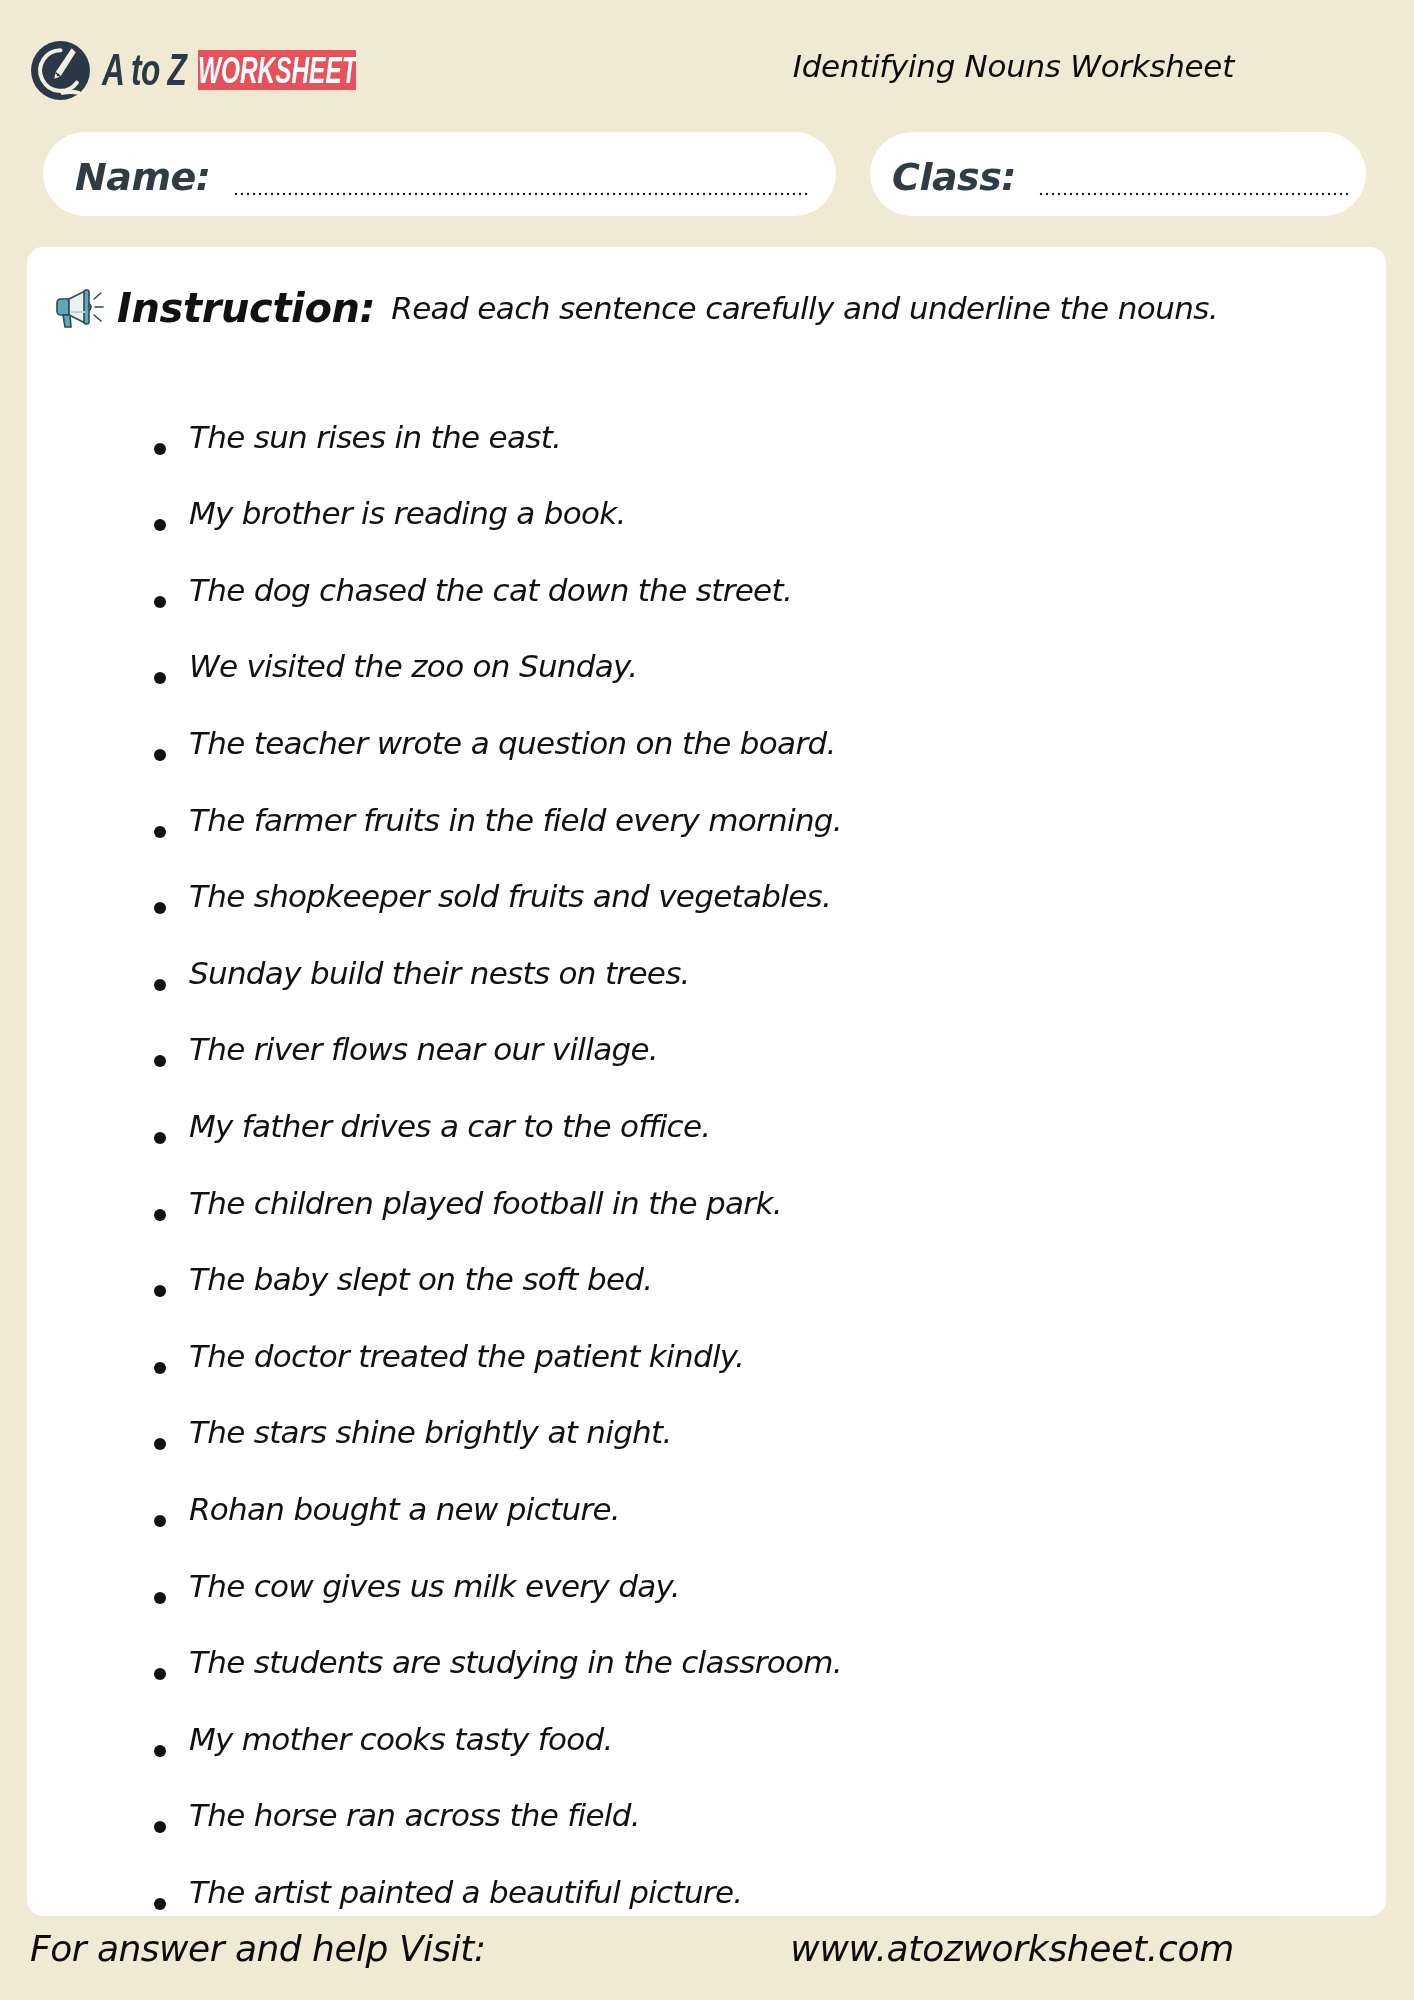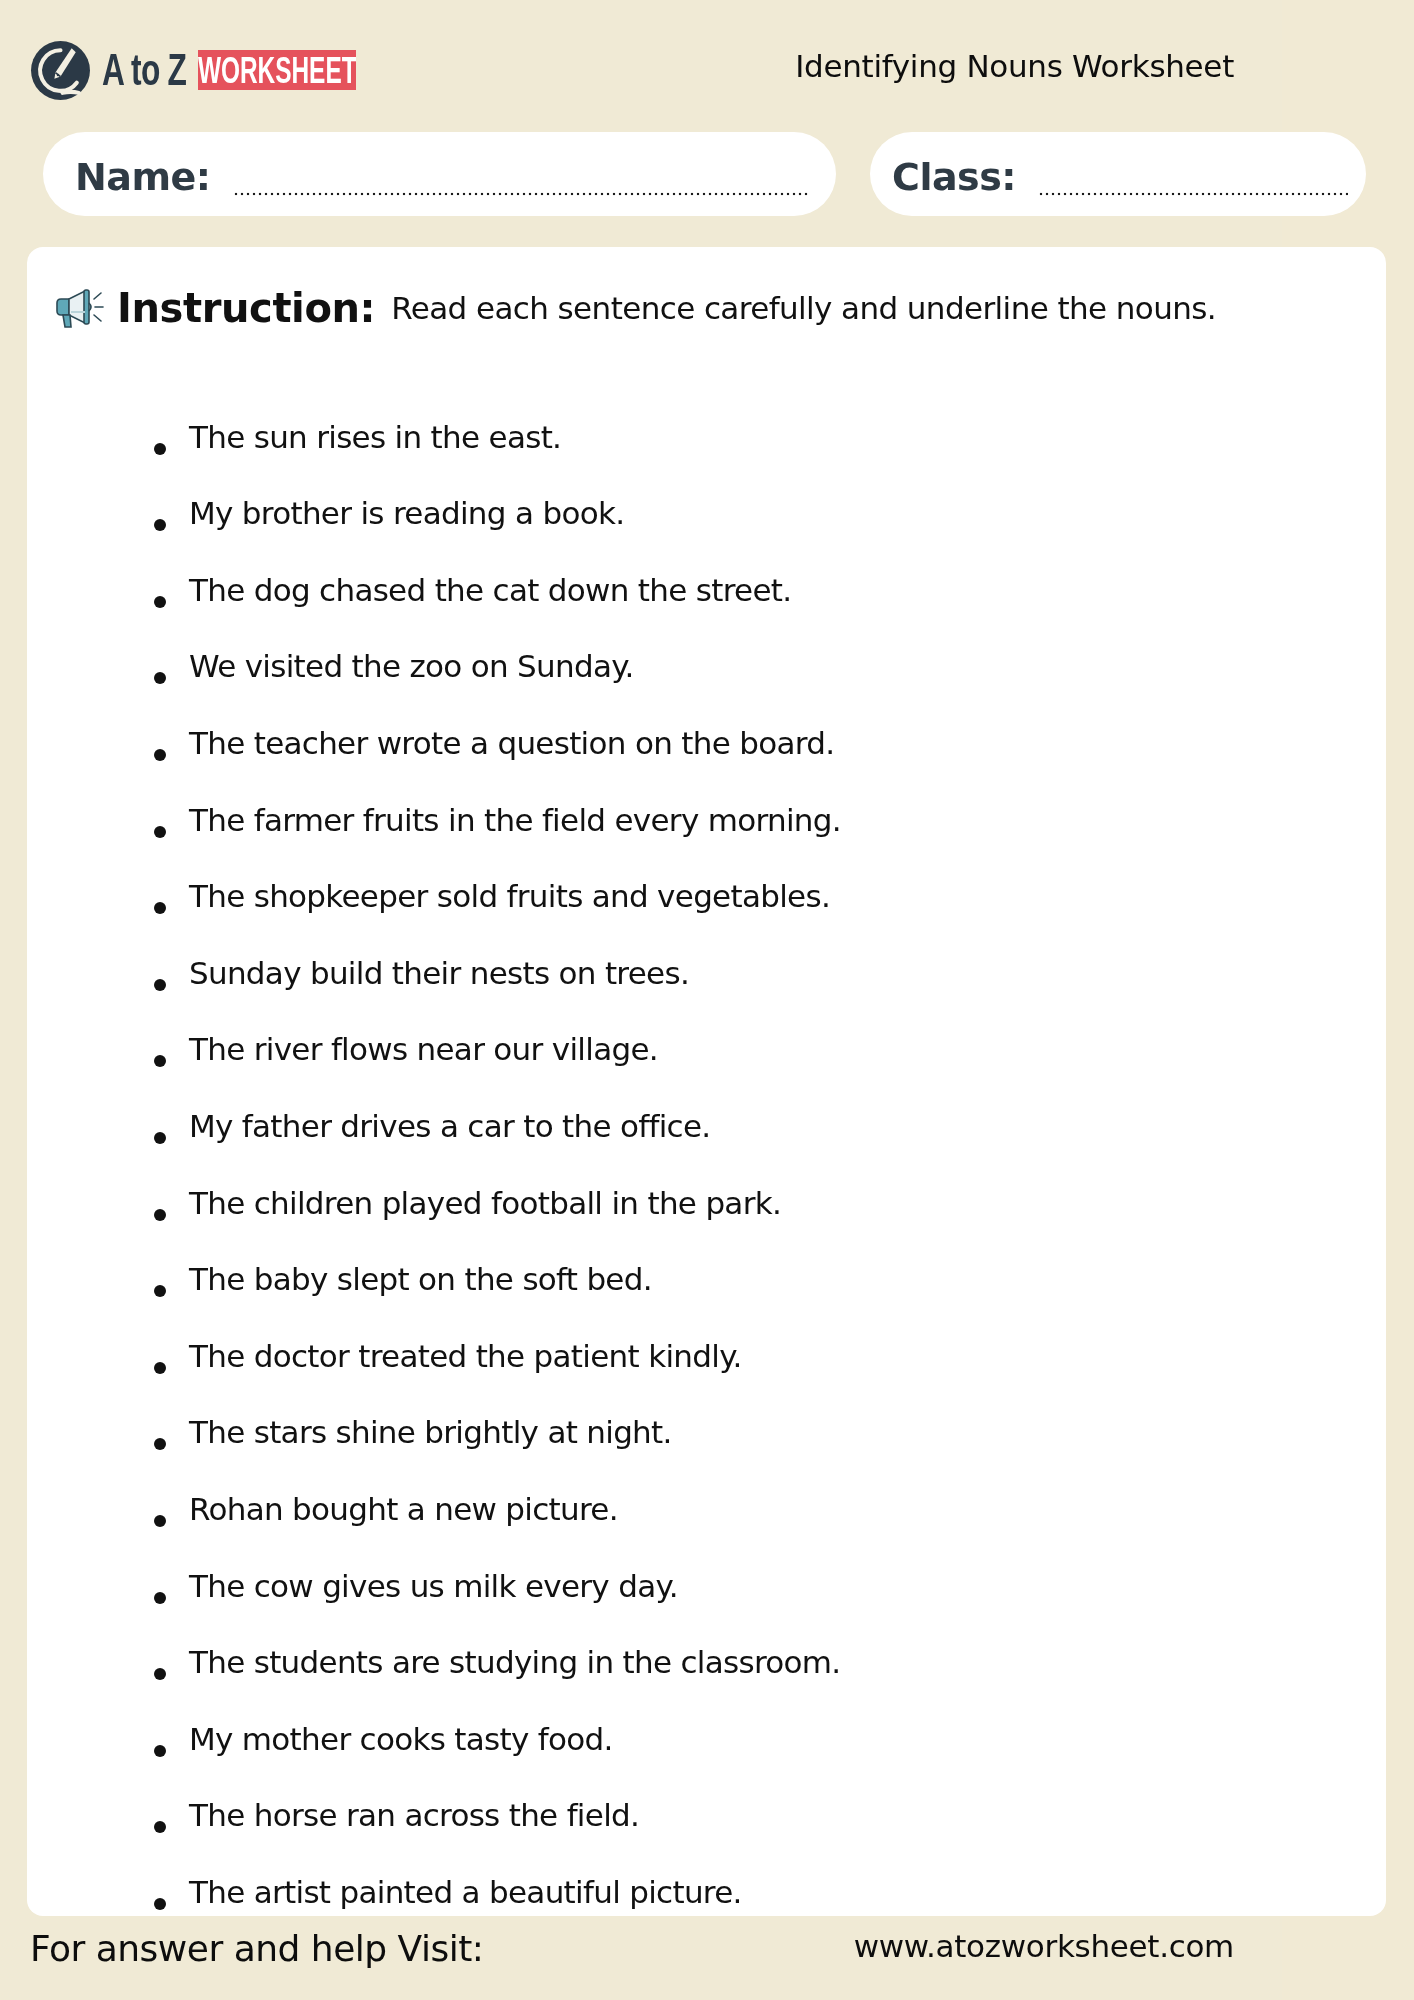--- a/index.html
+++ b/index.html
@@ -3,21 +3,21 @@
 <meta charset="utf-8">
 <style>
   * { box-sizing: border-box; margin: 0; padding: 0; }
   html, body {
     width: 1414px; height: 2000px;
     background: #f1ead4;
     font-family: "DejaVu Sans", sans-serif;
     color: #111;
     overflow: hidden;
   }
-  .page { position: relative; width: 1282px; height: 2000px; background: #f0ead5; }
+  .page { position: relative; width: 1282px; height: 2000px; background: #f0ead5; font-style: italic; }
 
   
   .logo { position: absolute; left: 30px; top: 40px; height: 60px; display: flex; align-items: center; }
   .logo-icon { width: 61px; height: 61px; }
   .logo-atoz {
     margin-left: 11px;
     font-family: "Liberation Sans", sans-serif;
     font-weight: 700;
     font-size: 44px;
     color: #2b3946;
@@ -145,21 +145,21 @@
     font-weight: 500;
     font-size: 36px;
     color: #0d0d0d;
     letter-spacing: -0.5px;
     white-space: nowrap;
   }
   .footer-right {
     position: absolute; right: 48px; top: 1928px;
     font-family: "DejaVu Sans", sans-serif;
     font-weight: 500;
-    font-size: 31px;
+    font-size: 36px;
     color: #0d0d0d;
     letter-spacing: -0.3px;
     white-space: nowrap;
   }
 </style>
 </head>
 <body>
 
 <div class="page">
 

